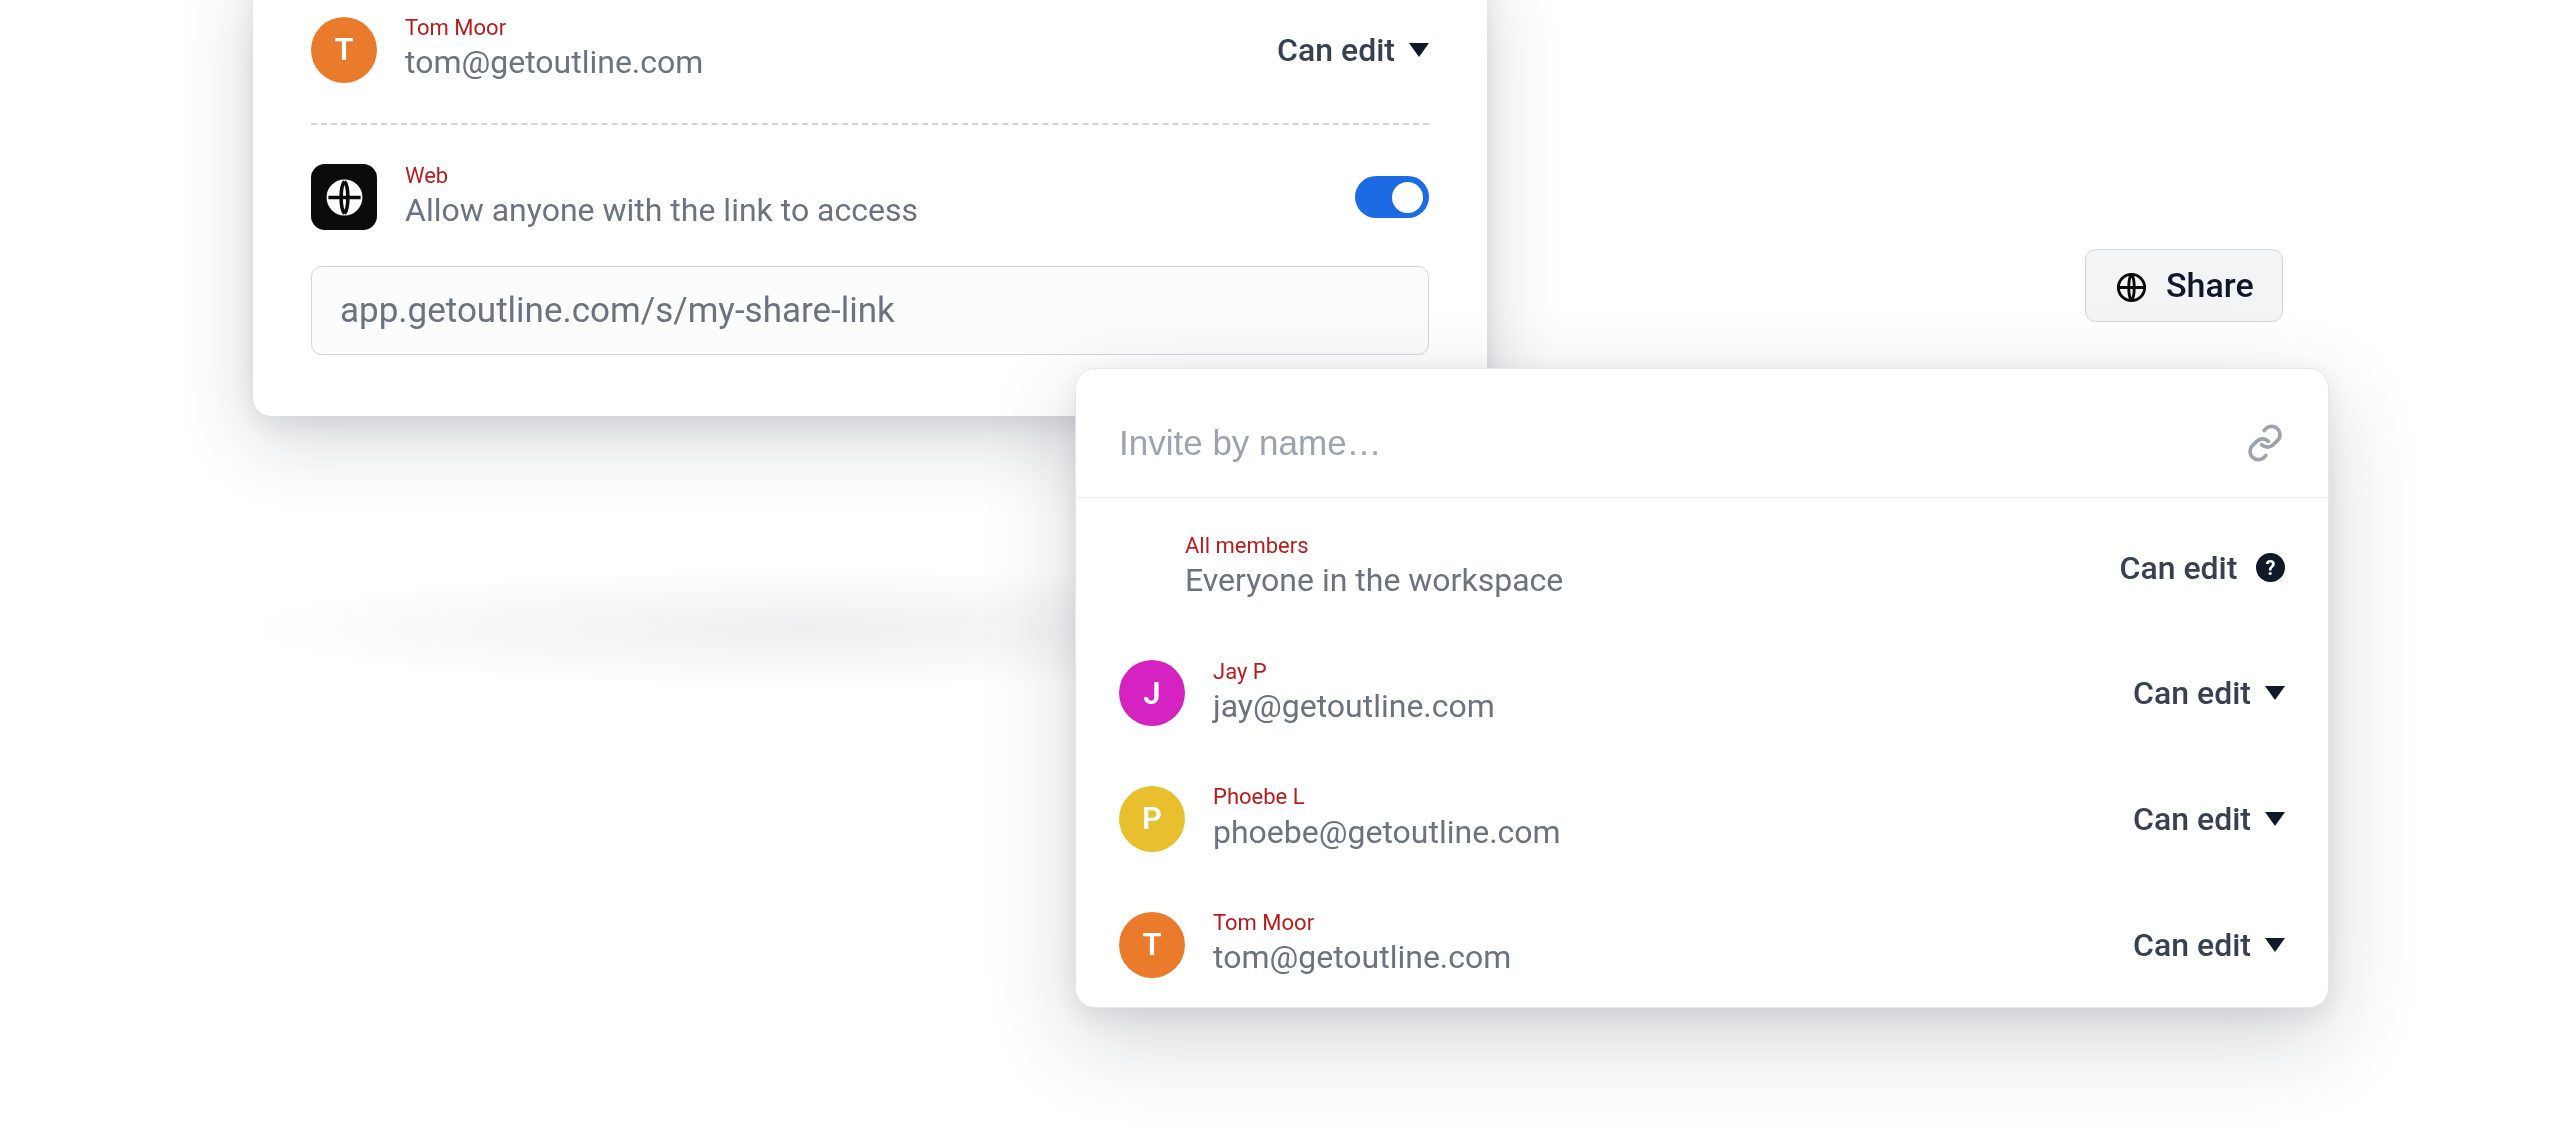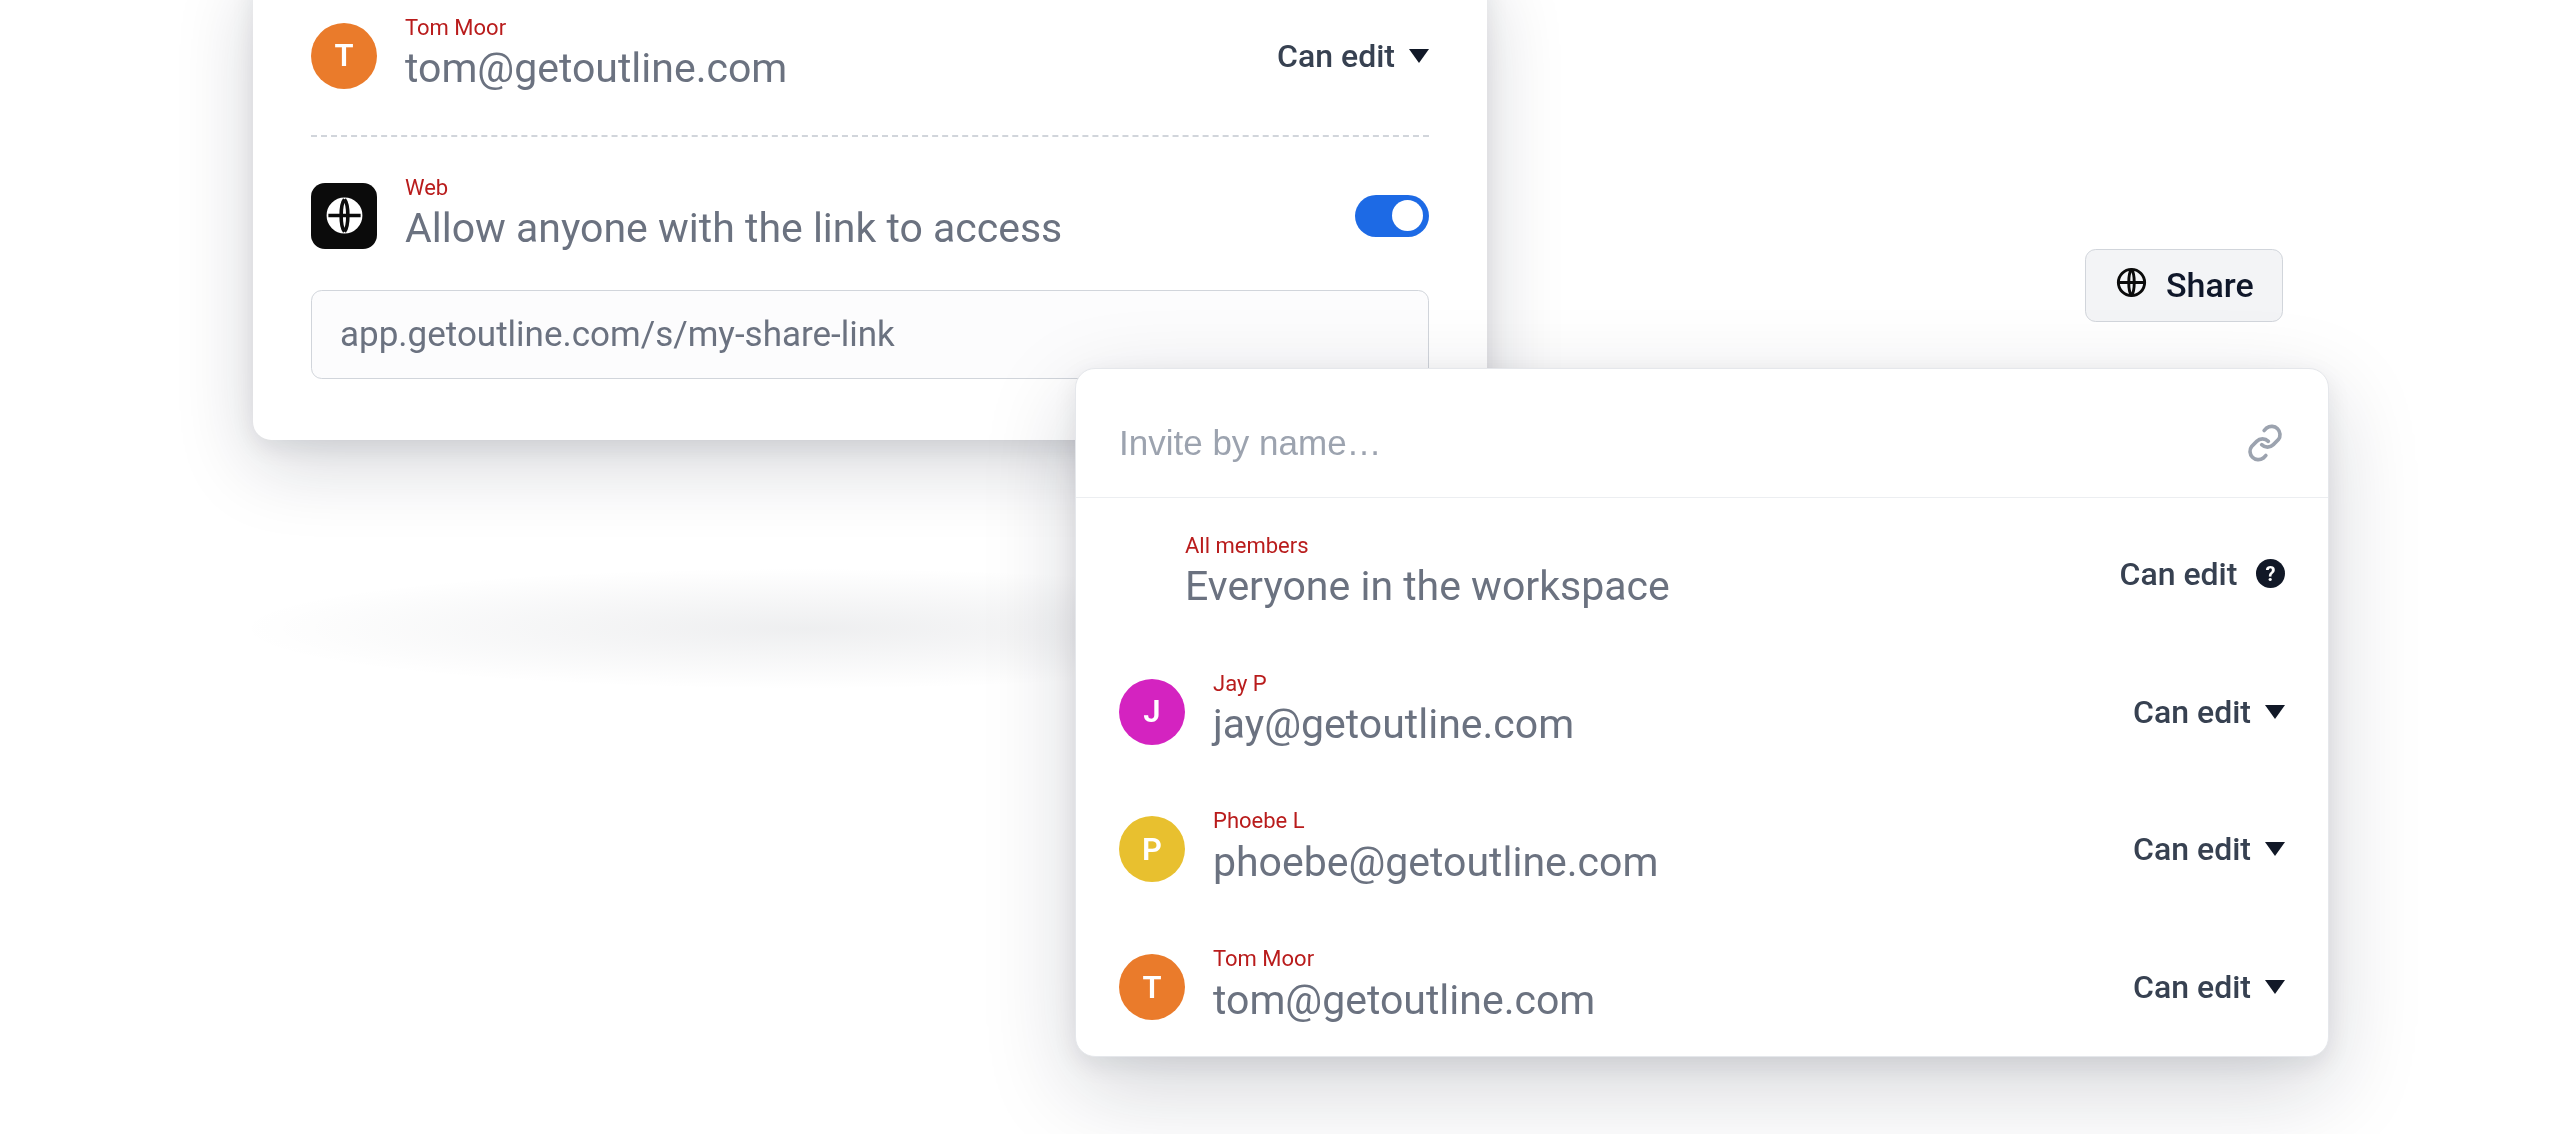--- a/index.html
+++ b/index.html
@@ -25,21 +25,21 @@
   }
   .avatar.orange { background: #ea7b2b; }
   .avatar.magenta { background: #d423c0; }
   .avatar.yellow { background: #e8c02f; }
   .black-sq {
     width: 66px; height: 66px; border-radius: 14px; background: #0b0b0b;
     display:flex; align-items:center; justify-content:center; flex:0 0 auto;
   }
   .texts { flex: 1 1 auto; min-width: 0; }
   .name { font-size: 22px; font-weight: 400; color: #b91c1c; line-height: 1.2; }
-  .sub  { font-size: 41px; font-weight: 400; color: #6b7280; line-height: 1.35; }
+  .sub  { font-size: 32px; font-weight: 400; color: #6b7280; line-height: 1.35; }
   .perm {
     display: flex; align-items: center; gap: 14px;
     font-size: 32px; color: #374151; font-weight: 500;
     cursor: pointer; user-select: none;
   }
   .caret-down { width:0;height:0;border-left:10.7px solid transparent;border-right:10.7px solid transparent;border-top:14px solid #111827; }
 
   .dashed-sep {
     border: none; border-top: 2.3px dashed #d1d5db; margin: 38px 0;
   }
@@ -66,21 +66,21 @@
 
   
   .globe-white {
     width: 43px; height: 43px;
   }
 
   
   .share-btn {
     position: absolute;
     top: 249px; left: 2085px;
-    display: flex; align-items: flex-start; gap: 17px;
+    display: flex; align-items: flex-end; gap: 17px;
     padding: 15.3px 28px;
     background: #f3f4f6;
     border: 1.5px solid #d1d5db;
     border-radius: 10.7px;
     font-size: 34px; font-weight: 500; color: #0f172a;
     cursor: pointer;
   }
   .share-btn svg { width: 35px; height: 35px; }
 
   

